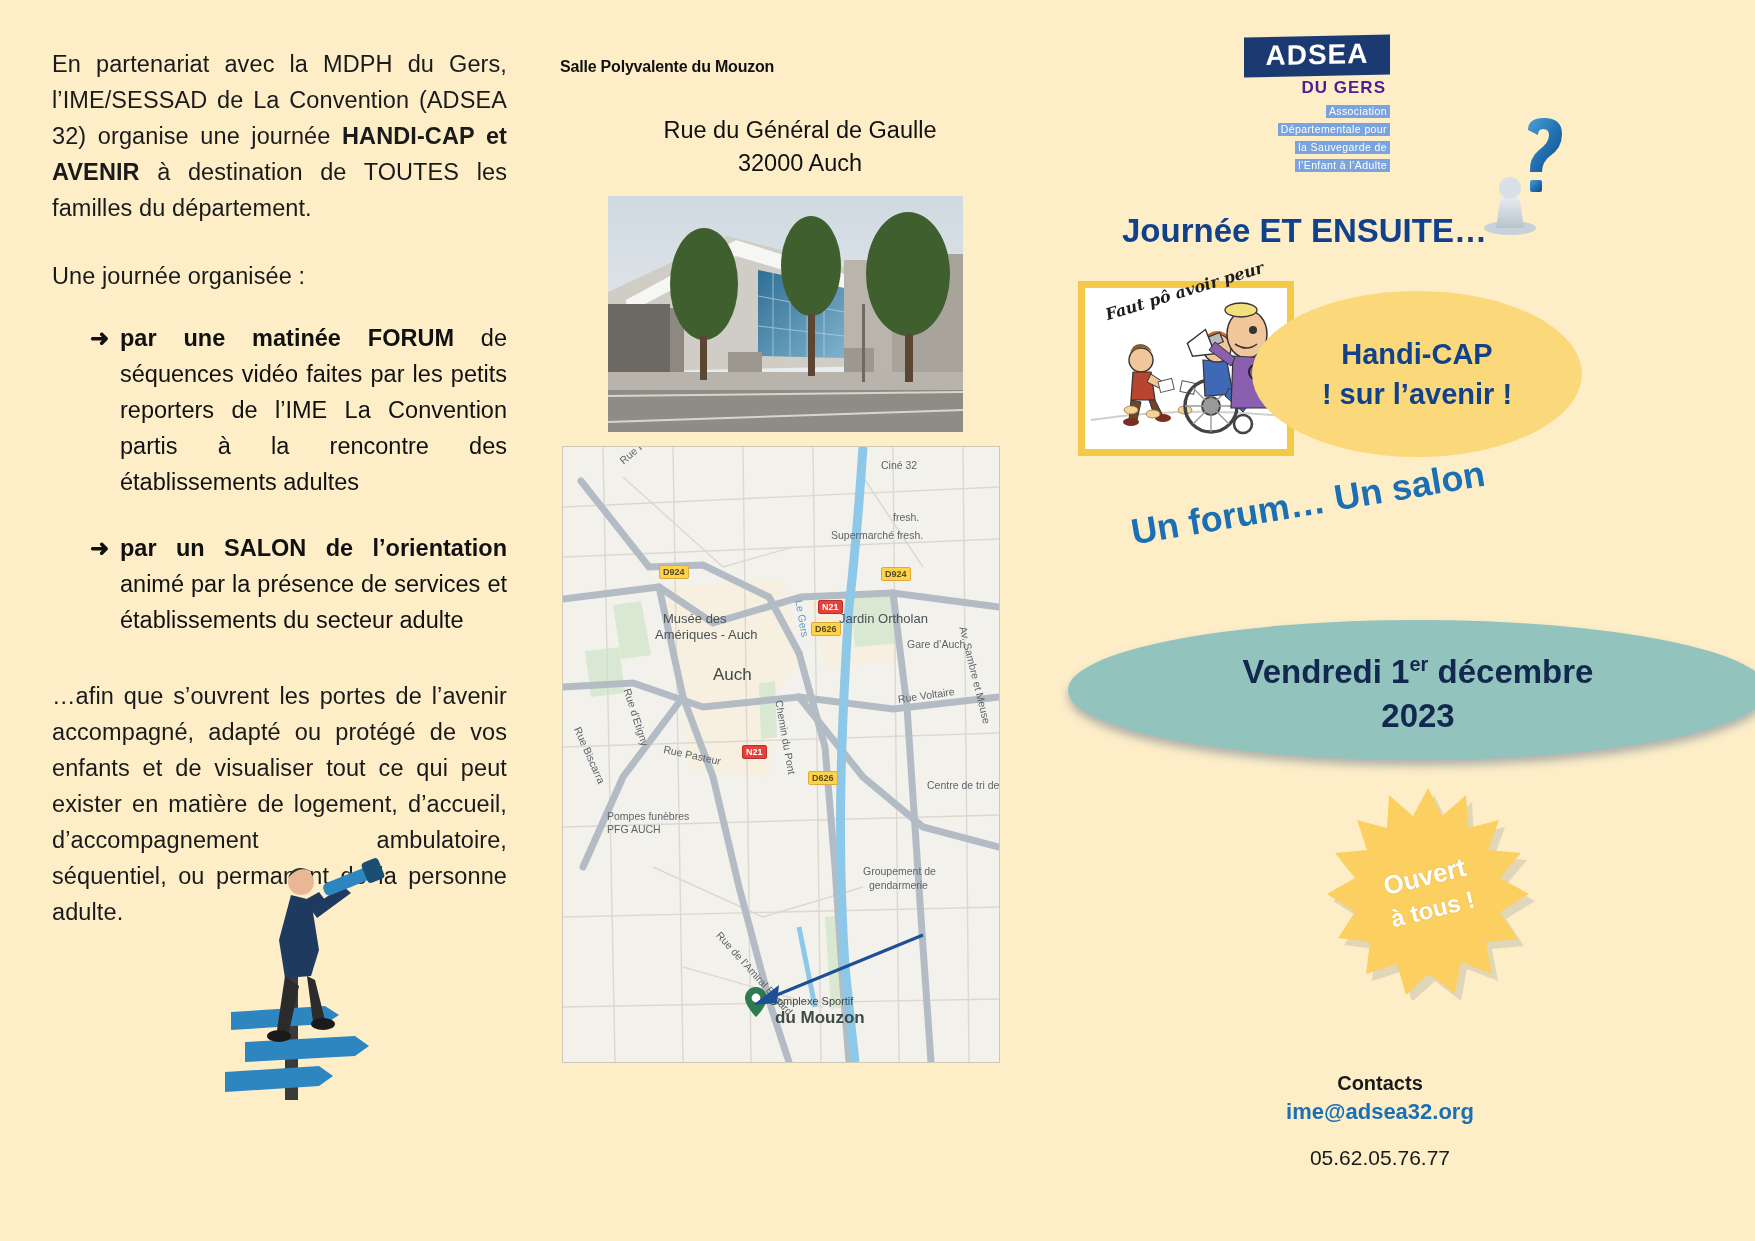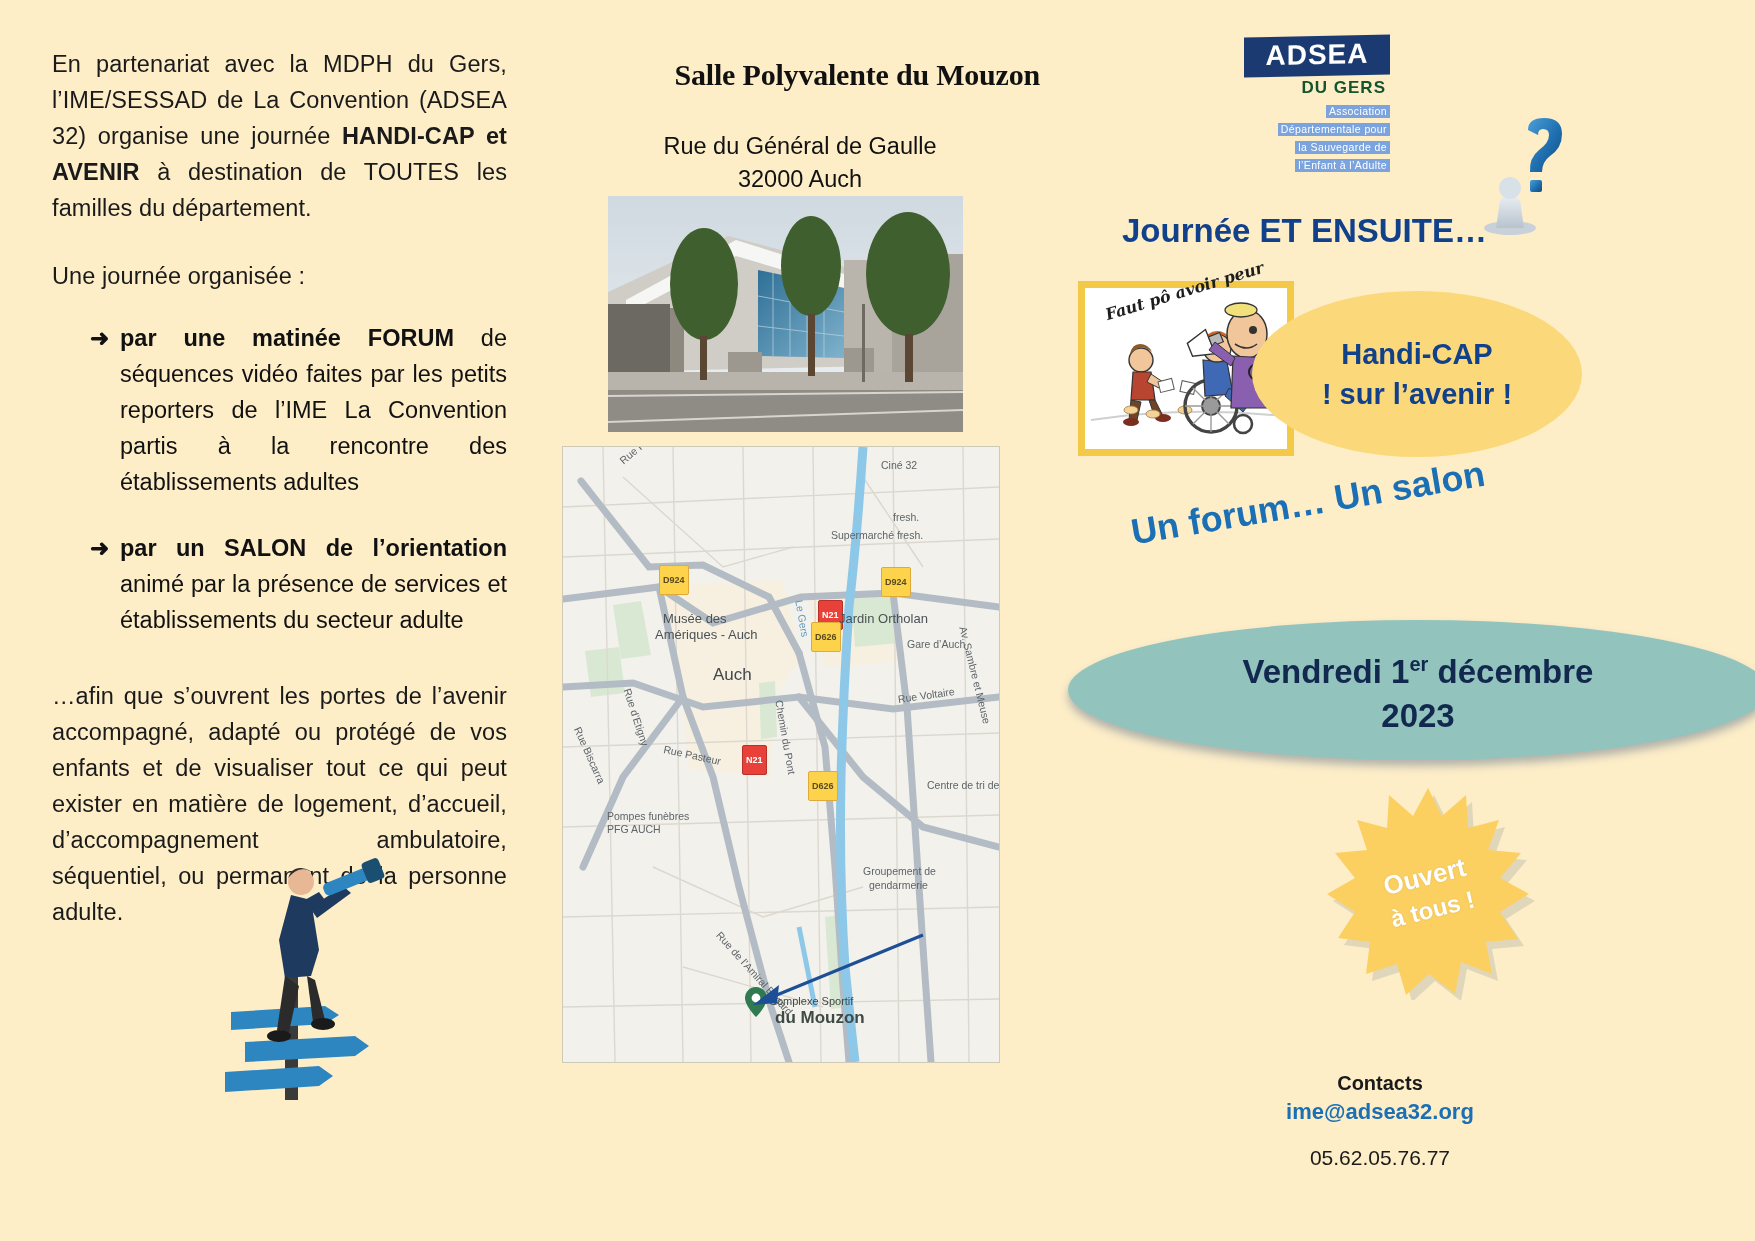--- a/index.html
+++ b/index.html
@@ -37,23 +37,22 @@
   .bullet .btext b{font-weight:bold;}
 
   
   .telescope-fig{
     position:absolute;left:215px;top:800px;width:190px;height:300px;
   }
 
   
   .col-mid{position:absolute;left:560px;top:46px;width:480px;}
   .venue-title{
-    font-size:30px;font-weight:bold;text-align:right;margin:12px 0 0 0;
+    font-size:16px;font-weight:bold;text-align:left;margin:12px 0 0 0;
     letter-spacing:-0.2px;
-    font-family:Liberation Serif, serif;
   }
   .venue-addr{
     font-size:23.5px;text-align:center;line-height:33px;margin-top:38px;
   }
   .photo-frame{
     position:absolute;left:608px;top:196px;width:355px;height:236px;
     overflow:hidden;background:#9aa7b0;
   }
   .map-frame{
     position:absolute;left:562px;top:446px;width:436px;height:615px;
@@ -61,21 +60,21 @@
   }
 
   
   .logo-adsea{position:absolute;left:1244px;top:36px;width:146px;}
   .logo-main{
     background:#1b3a72;color:#fff;font-weight:bold;font-size:28px;
     letter-spacing:1px;text-align:center;padding:3px 8px 5px 8px;
     transform:skewY(-1.2deg);
   }
   .logo-sub{
-    text-align:right;color:#14532d;font-size:17px;font-weight:bold;
+    text-align:right;color:#4c1d95;font-size:17px;font-weight:bold;
     letter-spacing:1px;margin-top:2px;padding-right:4px;
   }
   .logo-lines{margin-top:3px;text-align:right;}
   .logo-lines span{
     display:inline-block;background:#7ba3dd;color:#fff;font-size:10.5px;
     line-height:12.5px;padding:0 3px;margin-bottom:1px;letter-spacing:0.4px;
   }
 
   .qmark{position:absolute;left:1470px;top:118px;width:96px;height:118px;}
 
@@ -139,21 +138,21 @@
   .contacts .c-title{font-size:20px;font-weight:bold;color:#1a1a1a;}
   .contacts .c-mail{font-size:22px;font-weight:bold;color:#1b6fb5;margin-top:4px;}
   .contacts .c-tel{font-size:21px;color:#1a1a1a;margin-top:21px;}
 
   
   .mlabel{position:absolute;font-size:10.5px;color:#5d6468;white-space:nowrap;}
   .mlabel.big{font-size:13px;color:#4a5155;}
   .mlabel.rot{transform-origin:left top;}
   .mshield{
     position:absolute;background:#fcd34b;border:1px solid #e0a93b;border-radius:2px;
-    font-size:9px;color:#5a4a20;padding:8px 3px;line-height:12px;font-weight:bold;
+    font-size:9px;color:#5a4a20;padding:0 3px;line-height:12px;font-weight:bold;
   }
   .mshield.red{background:#e8413a;border-color:#b92f29;color:#fff;}
 </style>
 </head>
 <body>
 
 <div class="page">
 
   <div class="col-left">
 

